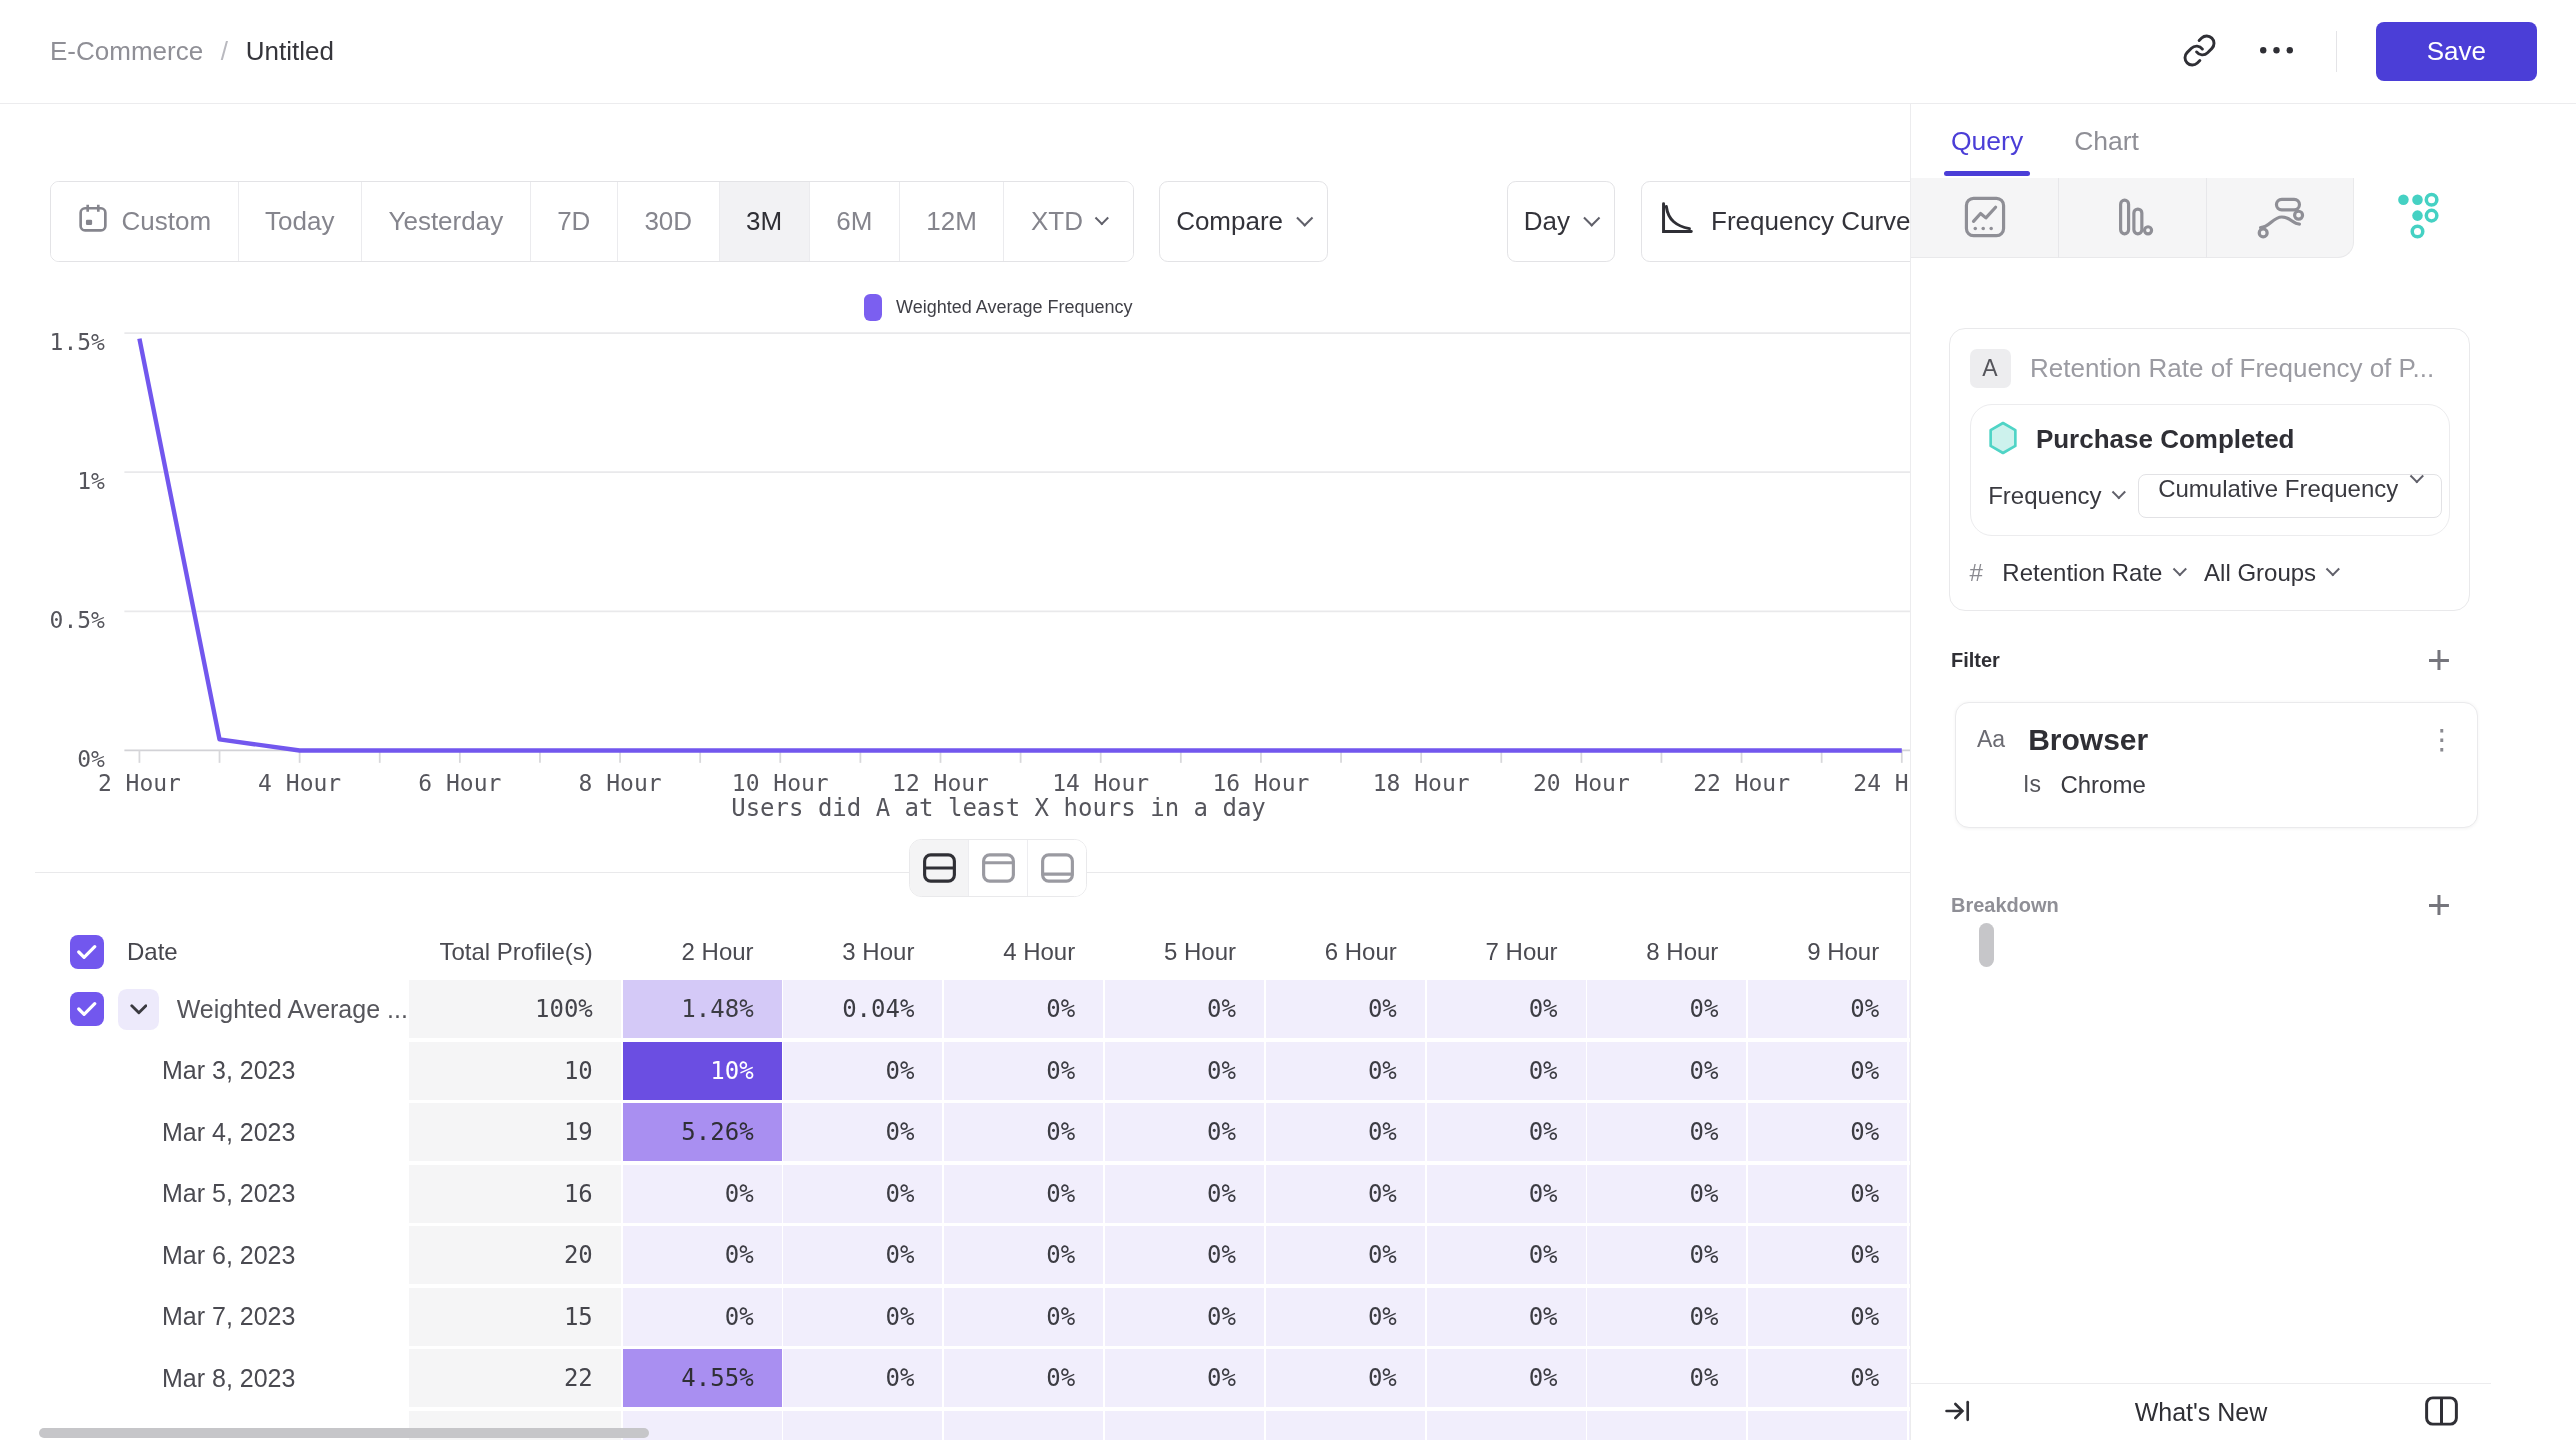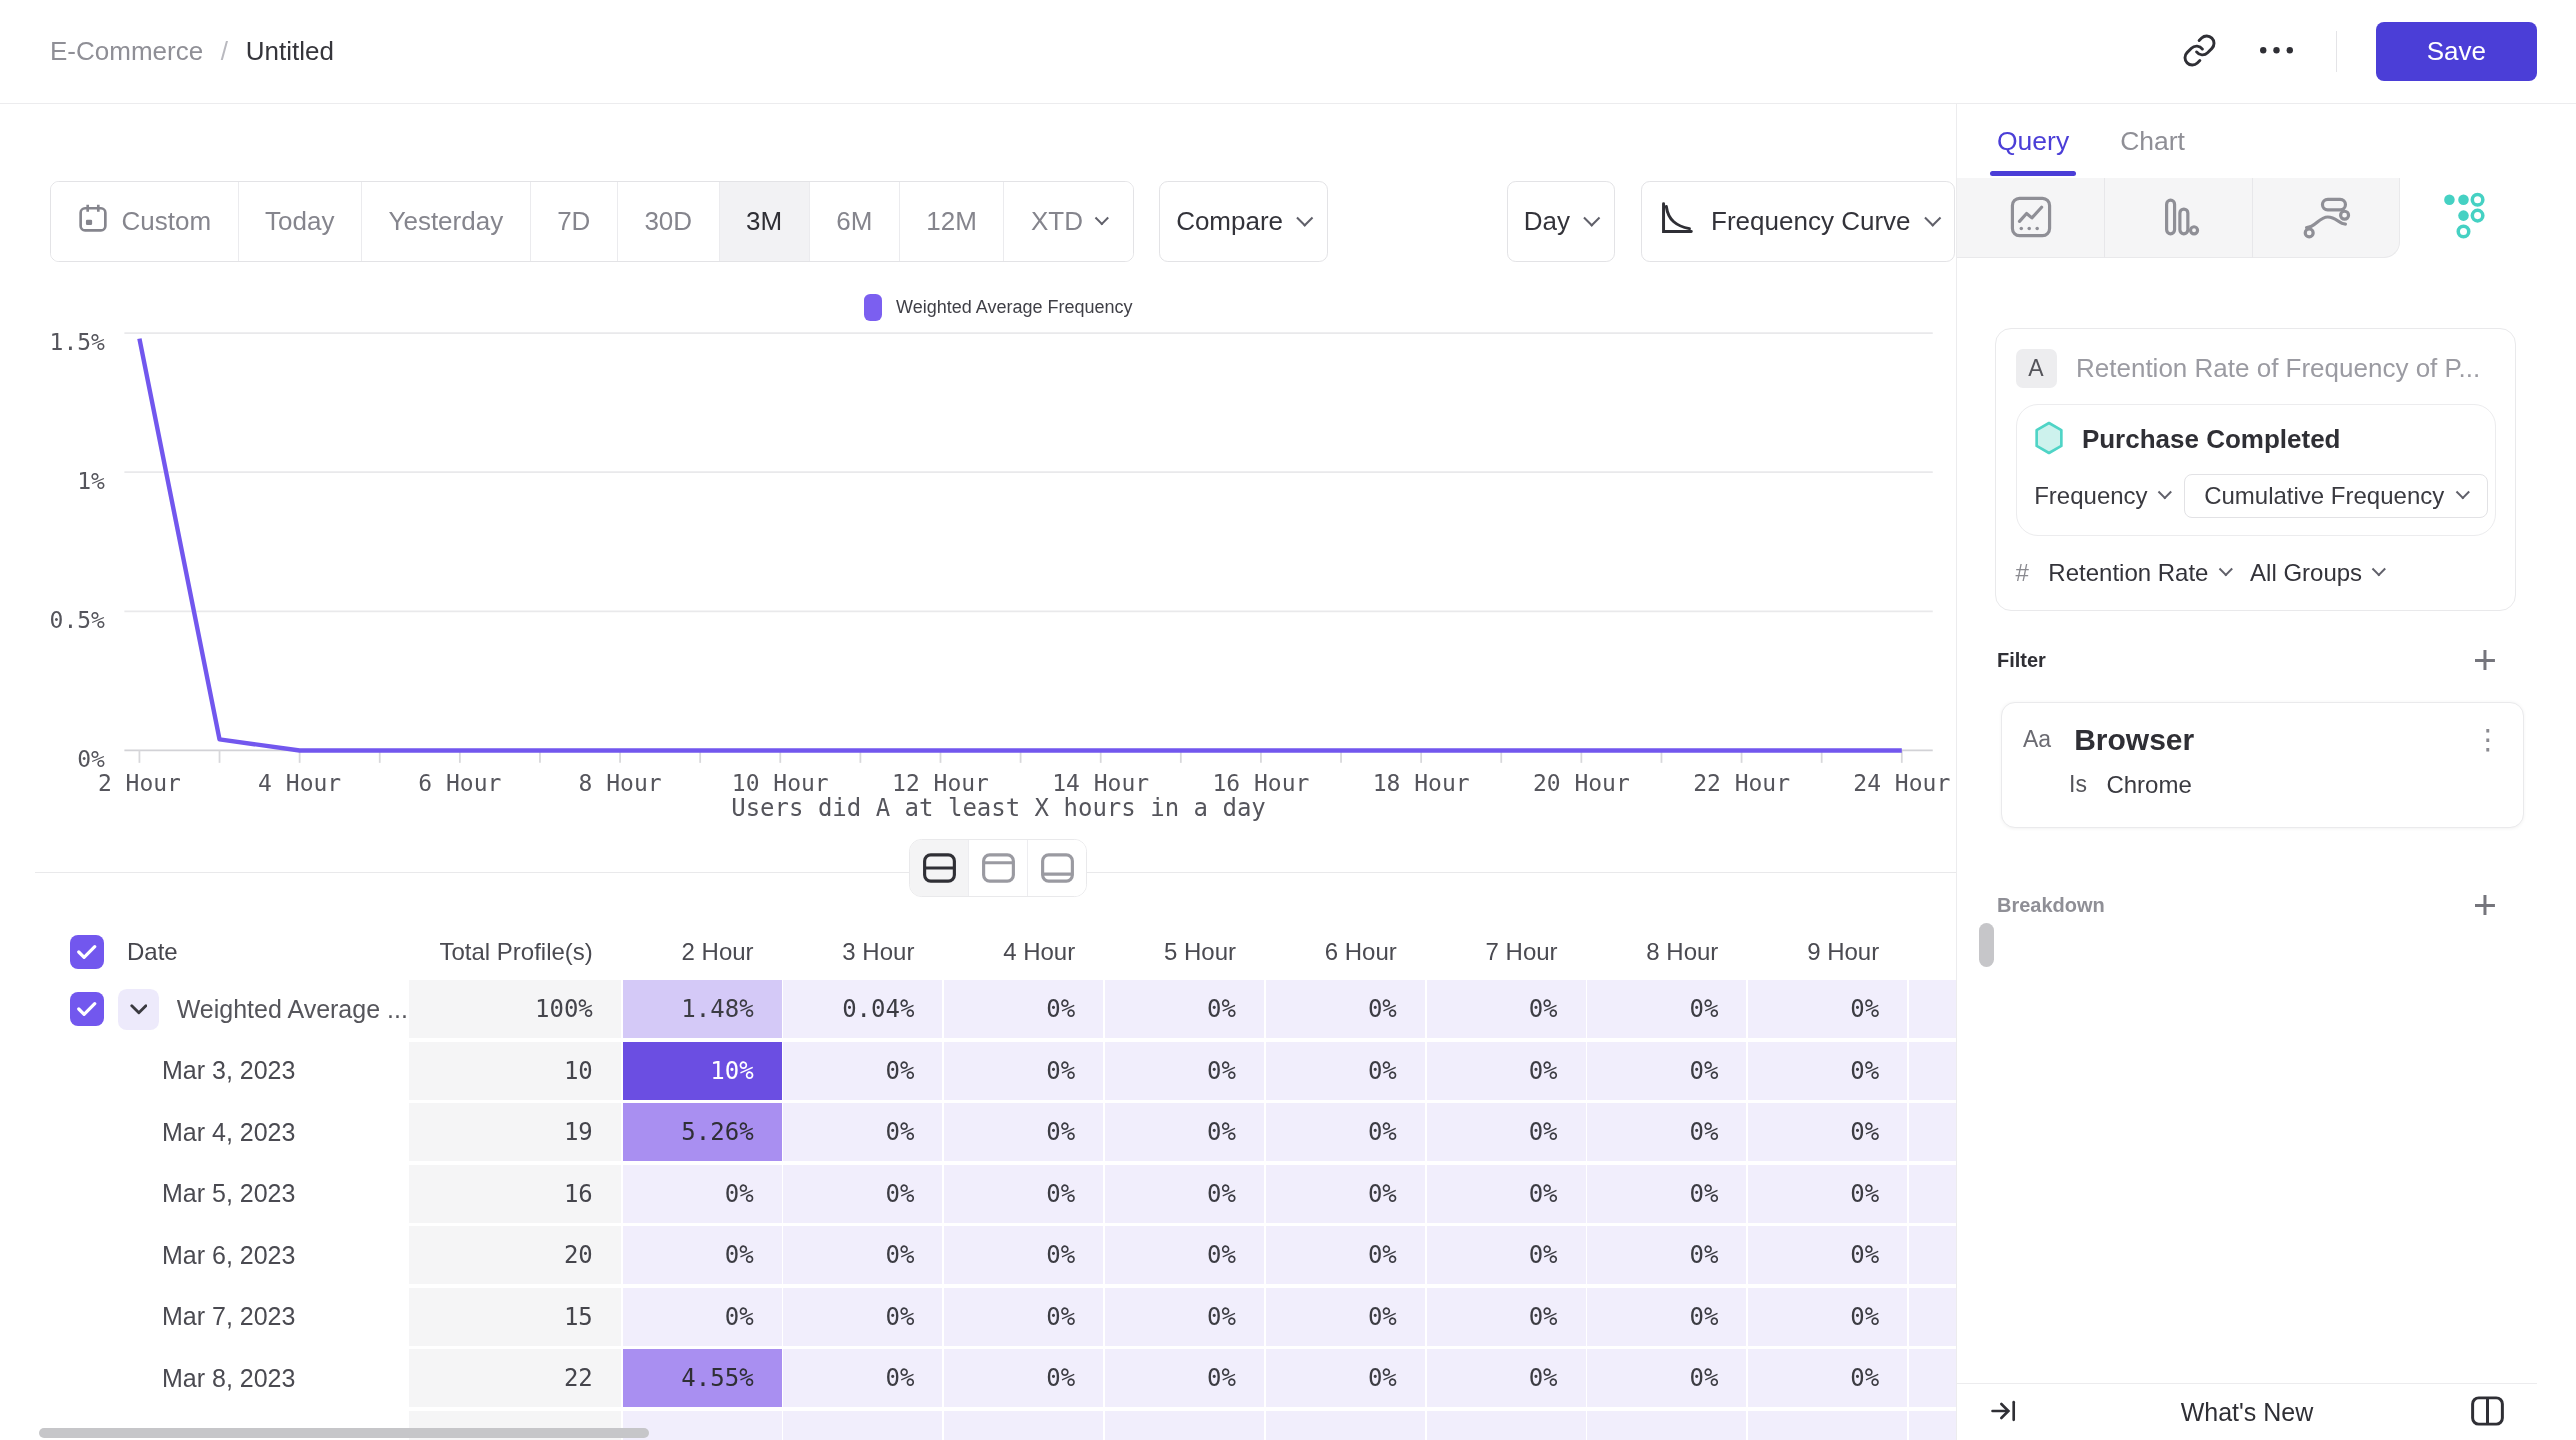--- a/index.html
+++ b/index.html
@@ -76,21 +76,21 @@
   align-items:center;justify-content:center;margin-left:14px;cursor:pointer}
 .date-hd{margin-left:23px;color:#45454c}
 .sum-label{margin-left:17.7px;color:#55555b;font-size:25px;white-space:nowrap;overflow:hidden}
 .date-label{margin-left:127px;color:#4a4a51;font-size:25px;white-space:nowrap}
 #hscroll{position:absolute;left:39px;top:1428px;width:610px;height:9.7px;border-radius:5.3px;
   background:#c6c6c9;z-index:8;cursor:pointer}
 #vscroll{position:absolute;left:1979px;top:923px;width:15px;height:44px;border-radius:8px;
   background:#c6c6c9;z-index:8;cursor:pointer}
 
 
-#panel{position:absolute;top:104px;left:1956px;width:580px;height:1337px;background:#fff;
+#panel{position:absolute;top:104px;left:1910px;width:580px;height:1337px;background:#fff;
   border-left:0.9px solid #ececee}
 .panel-tabs{position:absolute;top:0;left:0;width:100%;height:74px;display:flex;
   align-items:center;padding-left:40px;gap:51px}
 .ptab{font-size:26.5px;color:#8f8f96;cursor:pointer;position:relative}
 .ptab.active{color:#4b3ed7}
 .ptab.active::after{content:"";position:absolute;left:-7px;right:-7px;bottom:-19.5px;height:5.3px;
   border-radius:2.7px;background:#4b3ed7}
 .chart-types{position:absolute;top:74px;left:0;width:580px;height:80px}
 .ct-gray{position:absolute;left:0;top:0;width:443px;height:80px;background:#f5f5f6;
   border-bottom:0.9px solid #e9e9eb;border-right:0.9px solid #e9e9eb;border-bottom-right-radius:16px}
@@ -103,21 +103,21 @@
 .qrow1{display:flex;align-items:center}
 .step-badge{width:41px;height:39px;border-radius:7px;background:#ededef;color:#55555b;
   font-size:23px;display:flex;align-items:center;justify-content:center}
 .qtitle{margin-left:19.5px;font-size:26px;color:#9b9ba2;white-space:nowrap;overflow:hidden;
   text-overflow:ellipsis;flex:1}
 .event-card{margin-top:16px;border:0.9px solid #ececee;border-radius:22px;padding:16px 17.7px 17.7px}
 .event-row{display:flex;align-items:center;gap:17.7px}
 .event-name{font-size:26px;font-weight:bold;color:#2f2f35}
 .freq-row{display:flex;align-items:center;margin-top:16px;gap:14px}
 .freq-label{font-size:24px;color:#3a3a40;display:flex;align-items:center;gap:12.4px;cursor:pointer}
-.select-box{display:flex;align-items:center;gap:14px;border:0.9px solid #e2e2e5;border-radius:8px;
+.select-box{display:flex;gap:14px;border:0.9px solid #e2e2e5;border-radius:8px;
   height:44px;padding:0 19.5px;font-size:24px;color:#3a3a40;cursor:pointer;white-space:nowrap}
 .metric-row{display:flex;align-items:center;margin-top:23px;gap:19.5px;font-size:24px}
 .hash{color:#8a8a90}
 .metric-item{display:flex;align-items:center;gap:12.4px;color:#33333a;cursor:pointer;white-space:nowrap}
 
 .section-head{position:absolute;left:40px;right:39px;display:flex;justify-content:space-between;
   align-items:center}
 #filter-head{top:536px}
 .sec-title{font-size:20px;font-weight:bold;color:#2f2f35}
 .sec-title.dim{color:#8f8f96}

